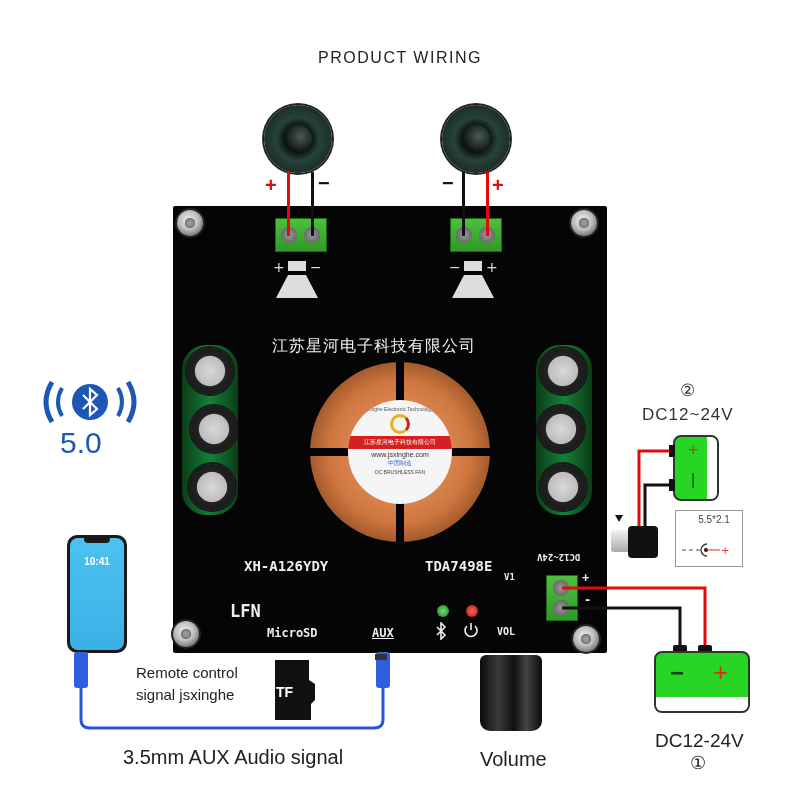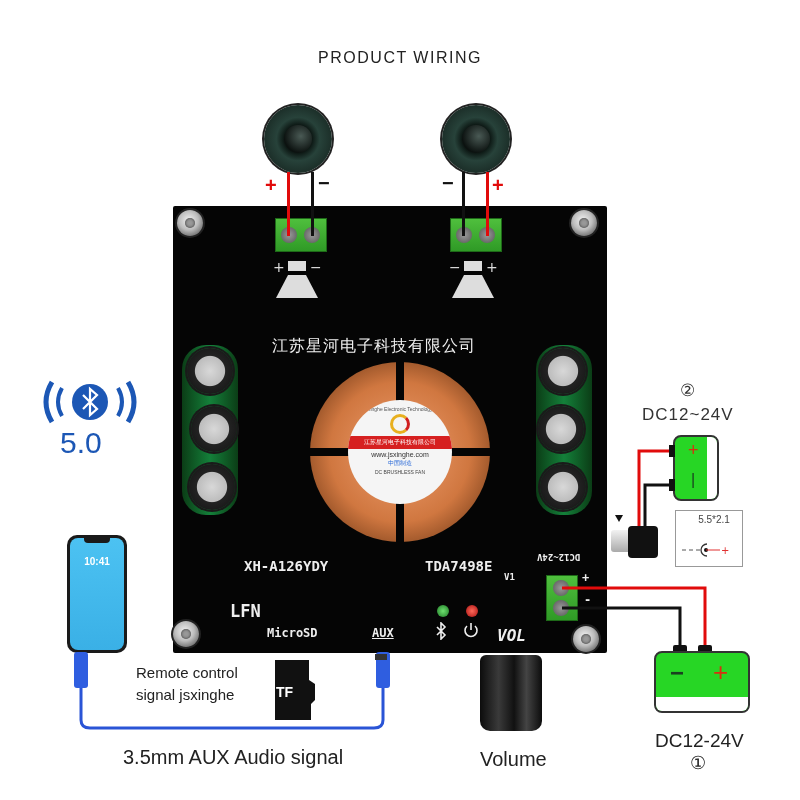--- a/index.html
+++ b/index.html
@@ -110,21 +110,21 @@
 <div class="abs terminal" style="left:546px;top:575px;width:30px;height:44px;">
   <div class="abs tscrew" style="left:6px;top:4px;"></div>
   <div class="abs tscrew" style="left:6px;top:24px;"></div>
 </div>
 <div class="abs silk" style="left:582px;top:571px;font-size:12px;">+</div>
 <div class="abs silk" style="left:584px;top:593px;font-size:12px;">-</div>
 
 <div class="abs silk" style="left:214px;top:601px;font-size:17px;margin-left:16px;">LFN</div>
 <div class="abs silk" style="left:267px;top:626px;font-size:12px;">MicroSD</div>
 <div class="abs silk" style="left:372px;top:626px;font-size:12px;text-decoration:underline;">AUX</div>
-<div class="abs silk" style="left:497px;top:626px;font-size:16px;font-style:italic;">VOL</div>
+<div class="abs silk" style="left:497px;top:626px;font-size:10px;">VOL</div>
 
 <div class="abs led" style="left:437px;top:605px;background:radial-gradient(circle,#6fe070,#1e7a25);"></div>
 <div class="abs led" style="left:466px;top:605px;background:radial-gradient(circle,#ff6a5a,#a81010);"></div>
 <svg class="abs" style="left:435px;top:622px;" width="12" height="18">
   <polyline points="2,5 10,13 6,17 6,1 10,5 2,13" fill="none" stroke="#eee" stroke-width="1.6"></polyline>
 </svg>
 <svg class="abs" style="left:462px;top:621px;" width="18" height="18">
   <path d="M5,5 A6,6 0 1,0 13,5" fill="none" stroke="#eee" stroke-width="1.6"></path>
   <line x1="9" y1="2" x2="9" y2="9" stroke="#eee" stroke-width="1.6"></line>
 </svg>

